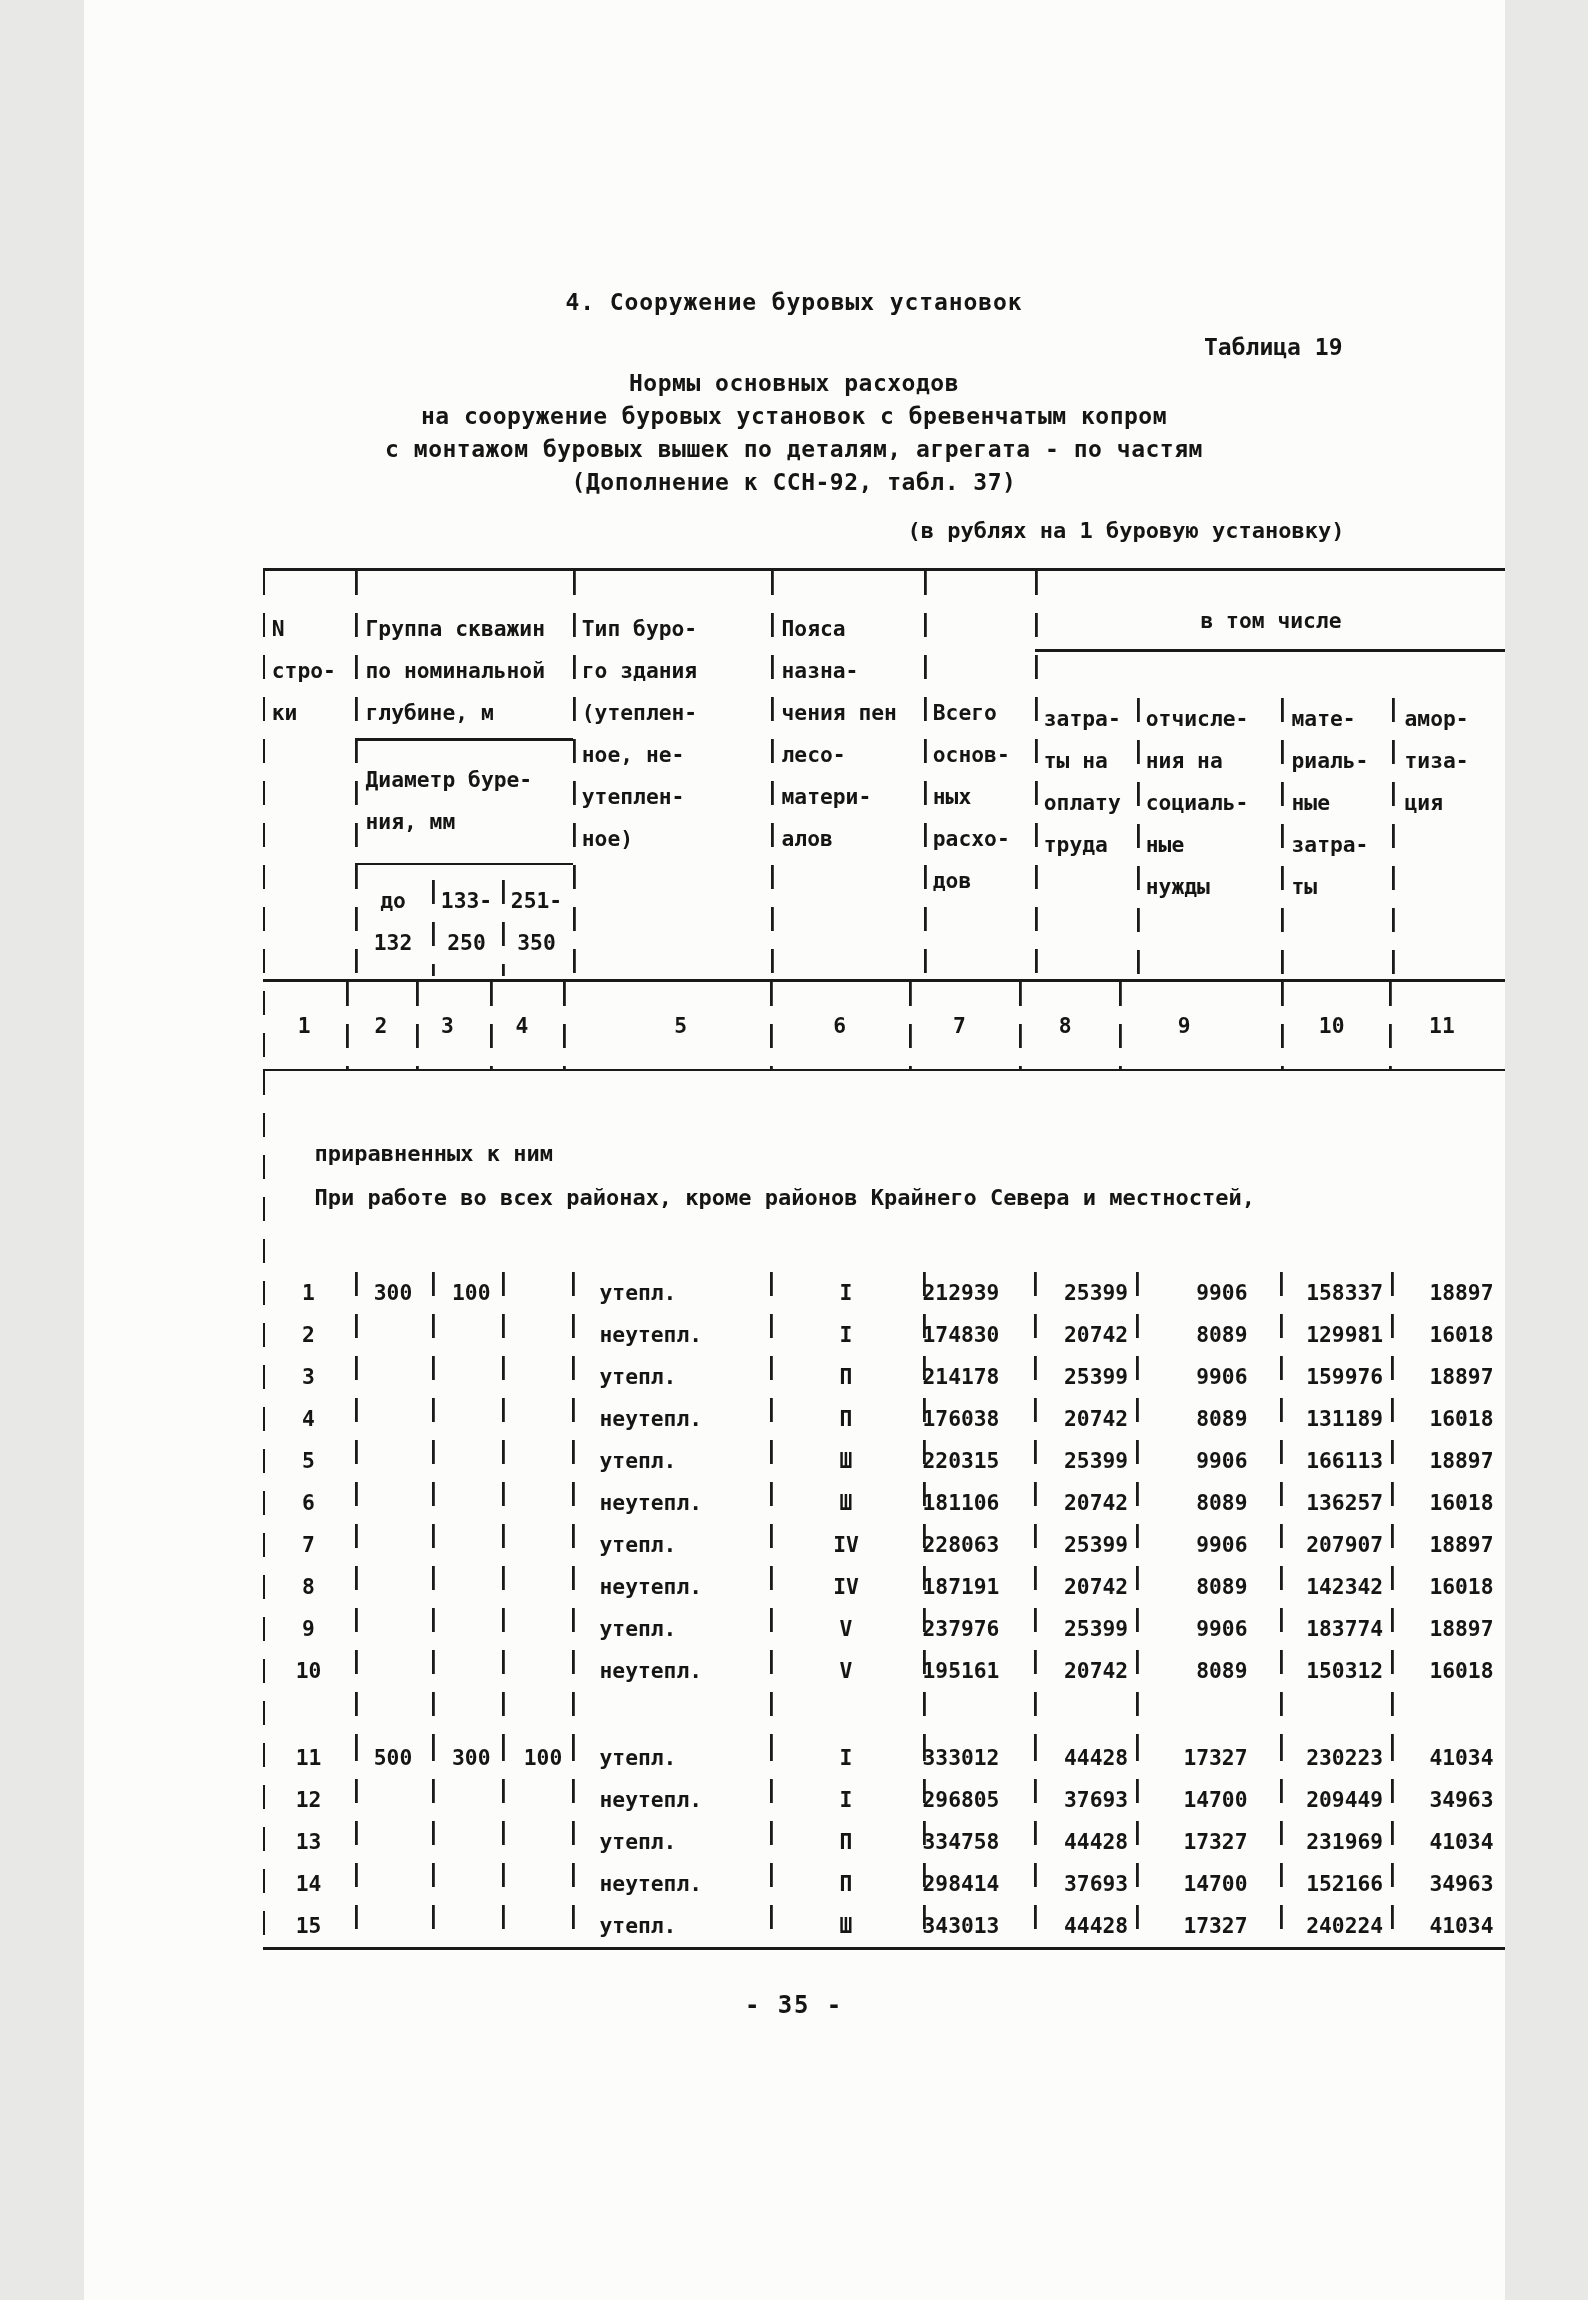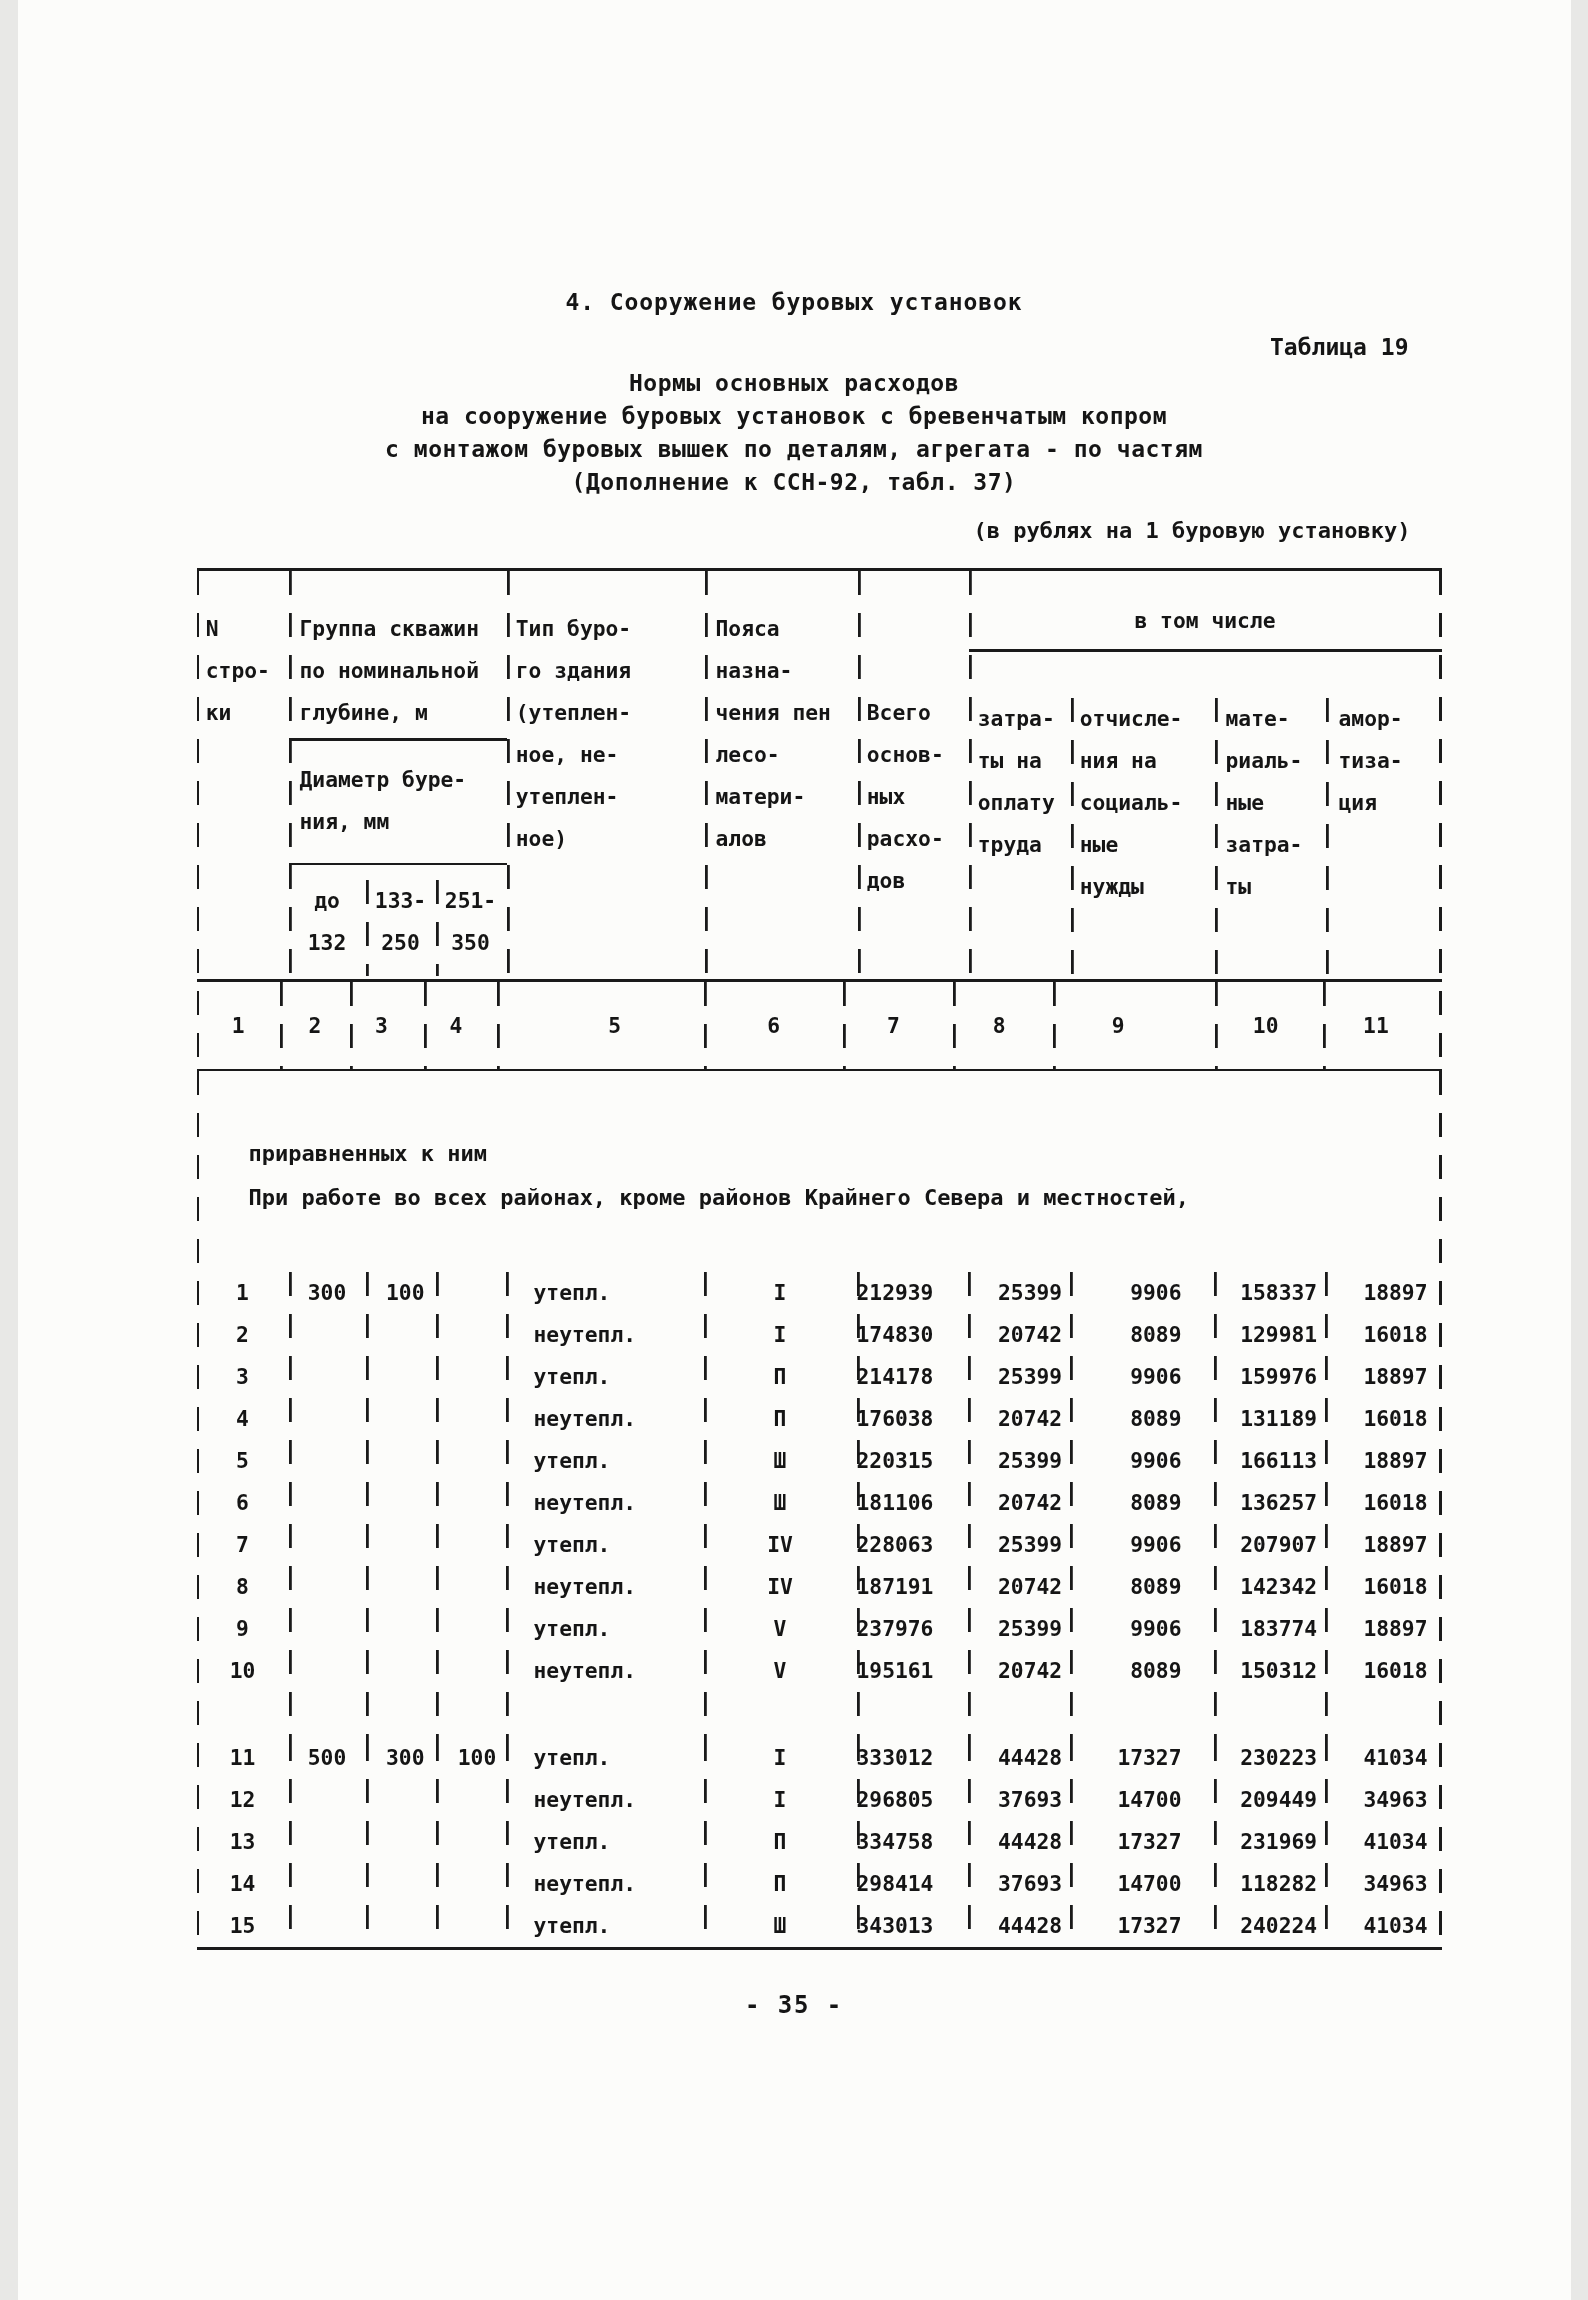--- a/index.html
+++ b/index.html
@@ -1,17 +1,17 @@
 <!DOCTYPE html>
 <html style="font-size:15px"><head>
 <meta charset="utf-8">
 <style>
   html,body{margin:0;padding:0;background:#e8e8e6;}
   .page{
-    position:relative;width:1553px;height:2300px;margin:0 auto;
+    position:relative;width:1421px;height:2300px;margin:0 auto;
     background:#fcfcfa;color:#151515;
     font-family:"DejaVu Sans Mono","Liberation Mono",monospace;
     font-weight:700;overflow:hidden;
   }
   .abs{position:absolute;}
   .center{left:0;right:0;text-align:center;}
   #section-heading{top:289px;font-size:23px;letter-spacing:0.9px;}
   #table-label{top:334px;right:162px;font-size:23px;}
   #title-block{top:367px;font-size:23px;line-height:33px;letter-spacing:0.5px;}
   #units-note{top:518px;right:160px;font-size:22px;}
@@ -369,21 +369,21 @@
           <div class="trow">
             <div class="c1">14</div>
             <div class="c2 vl"></div>
             <div class="c3 vl"></div>
             <div class="c4 vl"></div>
             <div class="c5 vl">неутепл.</div>
             <div class="c6 vl">П</div>
             <div class="c7 vl">298414</div>
             <div class="c8 vl">37693</div>
             <div class="c9 vl">14700</div>
-            <div class="c10 vl">118282</div>
+            <div class="c10 vl">152166</div>
             <div class="c11 vl">34963</div>
           </div>
           <div class="trow">
             <div class="c1">15</div>
             <div class="c2 vl"></div>
             <div class="c3 vl"></div>
             <div class="c4 vl"></div>
             <div class="c5 vl">утепл.</div>
             <div class="c6 vl">Ш</div>
             <div class="c7 vl">343013</div>

